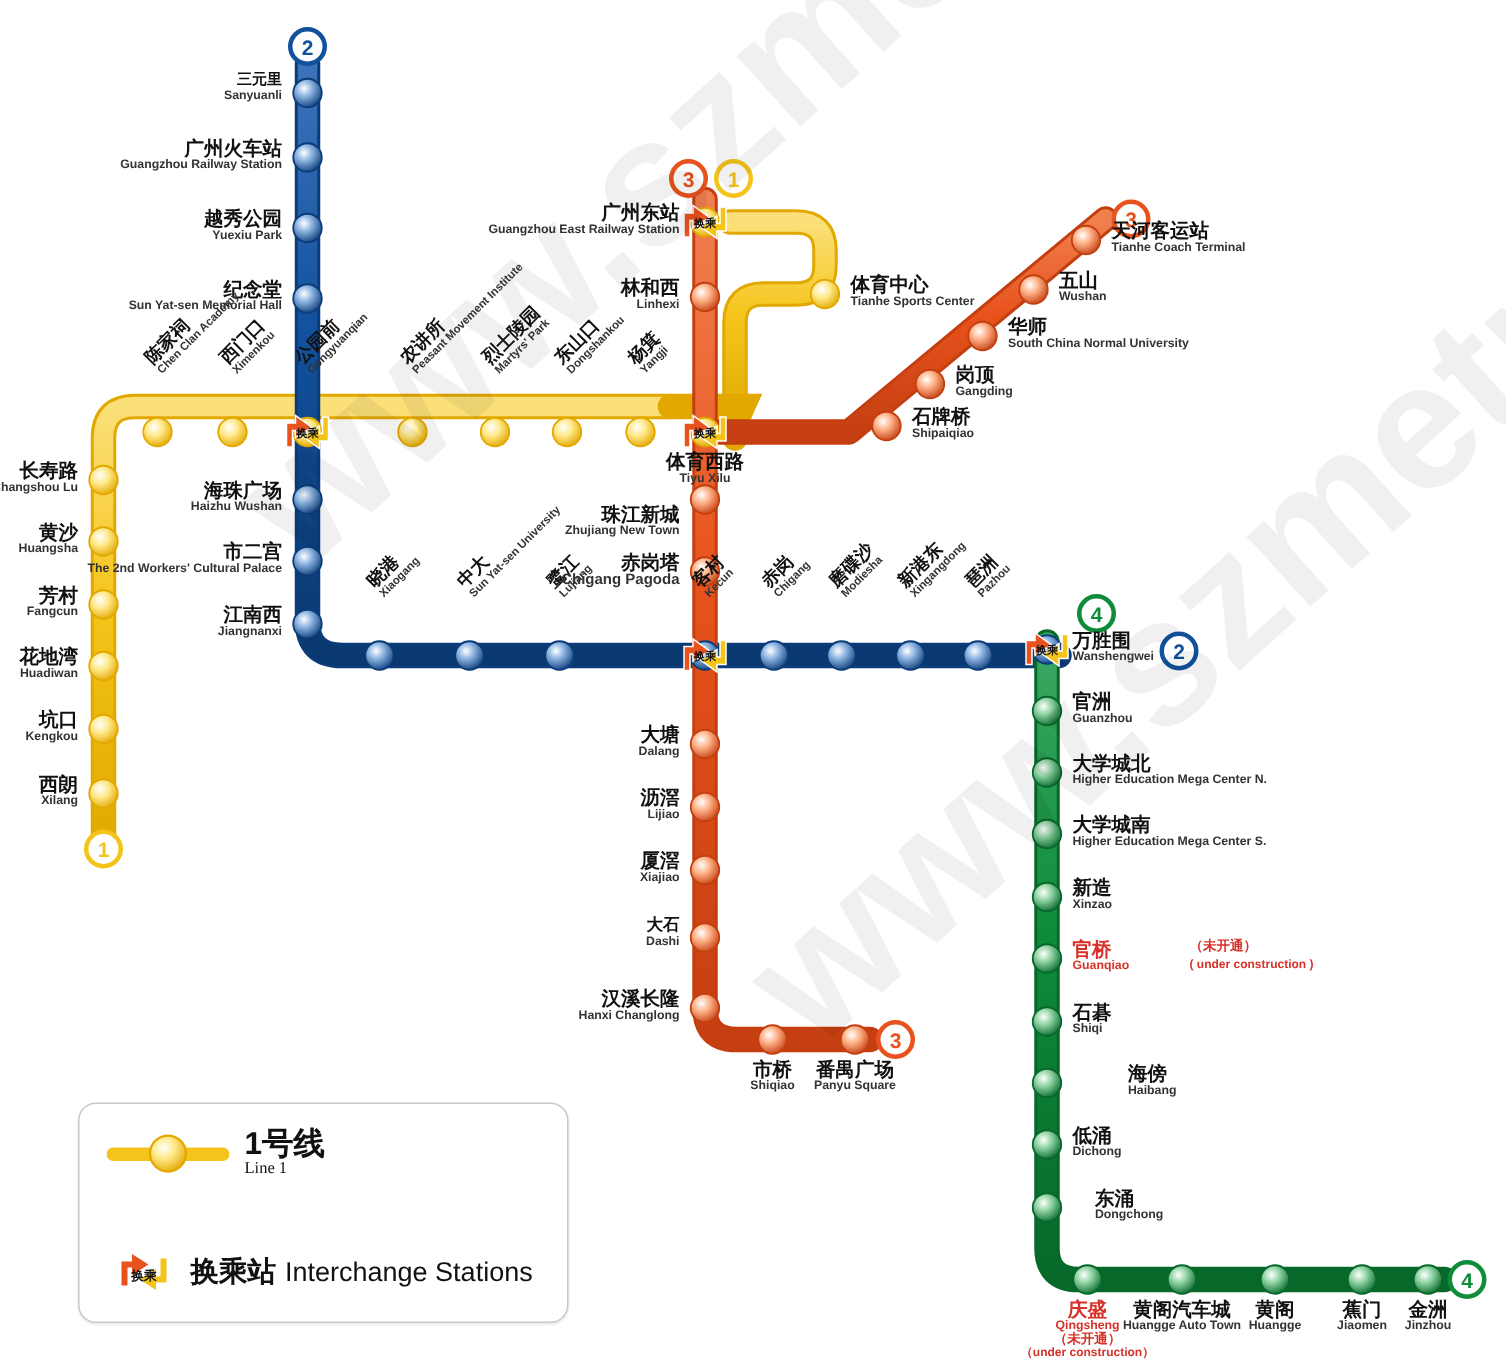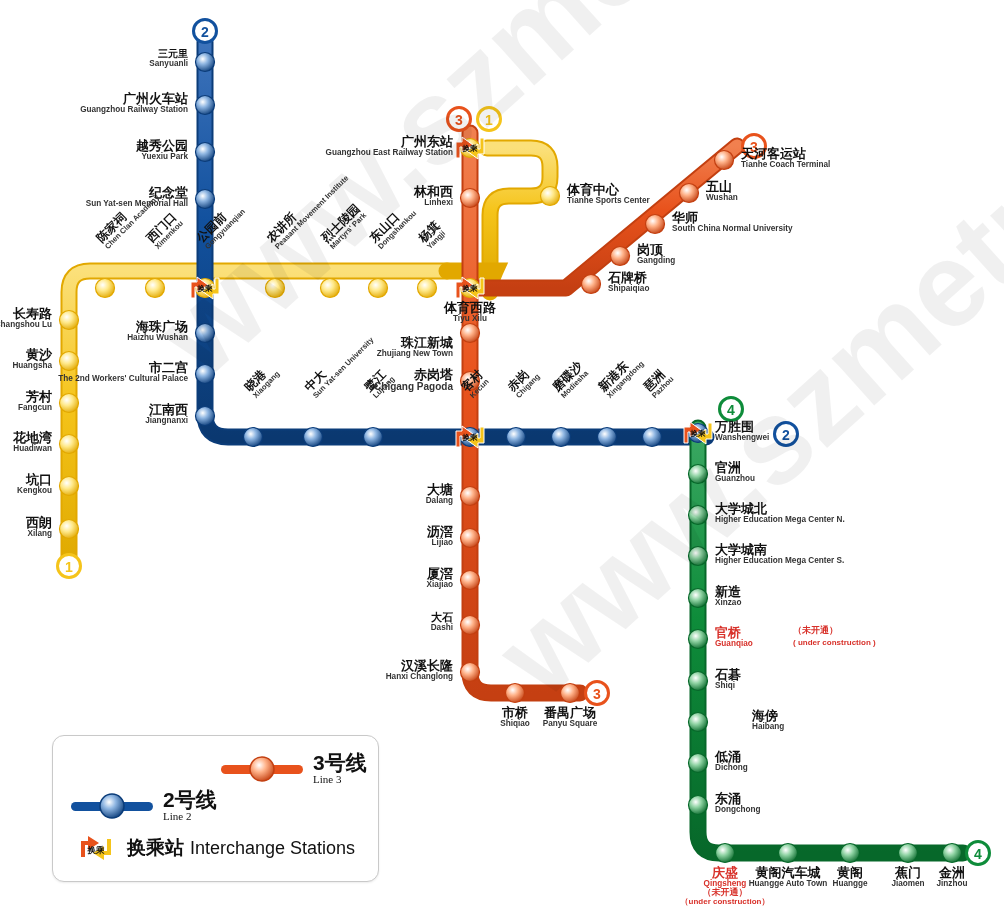--- a/index.html
+++ b/index.html
@@ -463,21 +463,21 @@
       <span class="en" style="font-size: 8.2px;">Shiqi</span>
     </div>
     <div class="lbl" style="left: 752px; top: 709px;">
       <span class="cn" style="font-size: 13px;">海傍</span>
       <span class="en" style="font-size: 8.2px;">Haibang</span>
     </div>
     <div class="lbl" style="left: 715px; top: 750px;">
       <span class="cn" style="font-size: 13px;">低涌</span>
       <span class="en" style="font-size: 8.2px;">Dichong</span>
     </div>
-    <div class="lbl" style="left: 715px; top: 792px;">
+    <div class="lbl" style="left: 730px; top: 792px;">
       <span class="cn" style="font-size: 13px;">东涌</span>
       <span class="en" style="font-size: 8.2px;">Dongchong</span>
     </div>
     <div class="lbl ctr" style="left: 725px; top: 866px;">
       <span class="cn uc" style="font-size: 13px;">庆盛</span>
       <span class="en uc" style="font-size: 8.2px;">Qingsheng</span>
       <span class="cn uc" style="font-size: 9px;">（未开通）</span>
       <span class="en uc" style="font-size: 8px;">（under construction）</span>
     </div>
     <div class="lbl ctr" style="left: 788px; top: 866px;">
@@ -492,42 +492,32 @@
       <span class="cn" style="font-size: 13px;">蕉门</span>
       <span class="en" style="font-size: 8.2px;">Jiaomen</span>
     </div>
     <div class="lbl ctr" style="left: 952px; top: 866px;">
       <span class="cn" style="font-size: 13px;">金洲</span>
       <span class="en" style="font-size: 8.2px;">Jinzhou</span>
     </div>
   </div>
 
 <div class="legend">
-
-  <div class="lg-row" style="left:168px;top:16px;">
+  <div class="lg-row" style="left:18px;top:16px;">
     <svg width="82" height="30">
-      <rect x="0" y="11" width="82" height="9" rx="4.5" fill="#E8521C"></rect>
-      <circle cx="41" cy="15" r="12" fill="url(#g3)" stroke="#C33F10" stroke-width="1.5"></circle>
+      <rect x="0" y="11" width="82" height="9" rx="4.5" fill="#F5C41A"></rect>
+      <circle cx="41" cy="15" r="12" fill="url(#g1)" stroke="#E2A800" stroke-width="1.5"></circle>
     </svg>
     <div class="lg-txt">
-      <span class="lg-cn">3号线</span>
-      <span class="lg-en">Line 3</span>
+      <span class="lg-cn">1号线</span>
+      <span class="lg-en">Line 1</span>
     </div>
   </div>
 
-  <div class="lg-row" style="left:18px;top:53px;">
-    <svg width="82" height="30">
-      <rect x="0" y="11" width="82" height="9" rx="4.5" fill="#12519E"></rect>
-      <circle cx="41" cy="15" r="12" fill="url(#g2)" stroke="#0B3C79" stroke-width="1.5"></circle>
-    </svg>
-    <div class="lg-txt">
-      <span class="lg-cn">2号线</span>
-      <span class="lg-en">Line 2</span>
-    </div>
-  </div>
+
 
 
   <div class="lg-row" style="left:22px;top:95px;">
     <svg width="42" height="34" viewBox="0 0 42 34">
       <path d="M6 26 L6 10 L13 10 L13 5 L24 12 L13 19 L13 14 L10 14 L10 26 Z" fill="#E8521C"></path>
       <path d="M36 8 L36 24 L29 24 L29 29 L18 22 L29 15 L29 20 L32 20 L32 8 Z" fill="#F5C41A"></path>
       <text x="21" y="22" font-size="8.5" font-weight="bold" fill="#111" text-anchor="middle" font-family="Liberation Sans, sans-serif">换乘</text>
     </svg>
     <span class="lg-ic">换乘站</span>
     <span class="lg-ic2">Interchange Stations</span>

